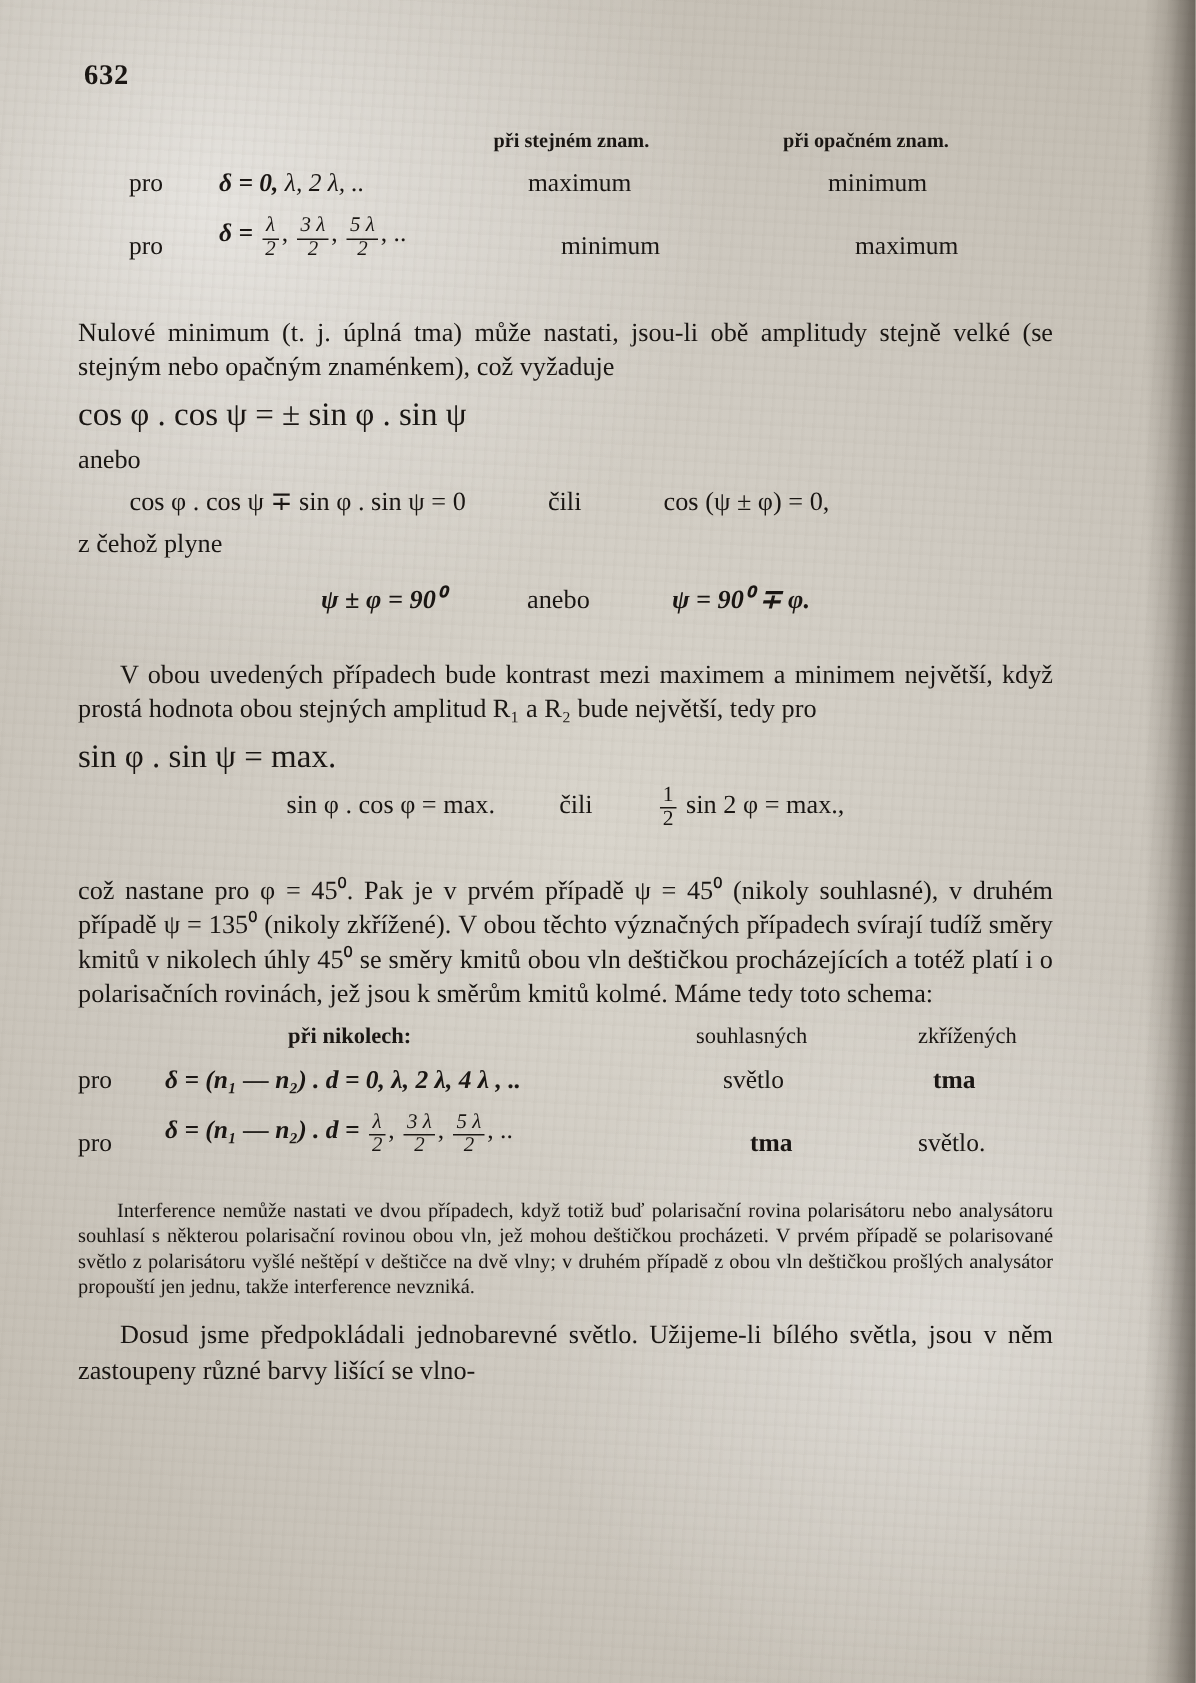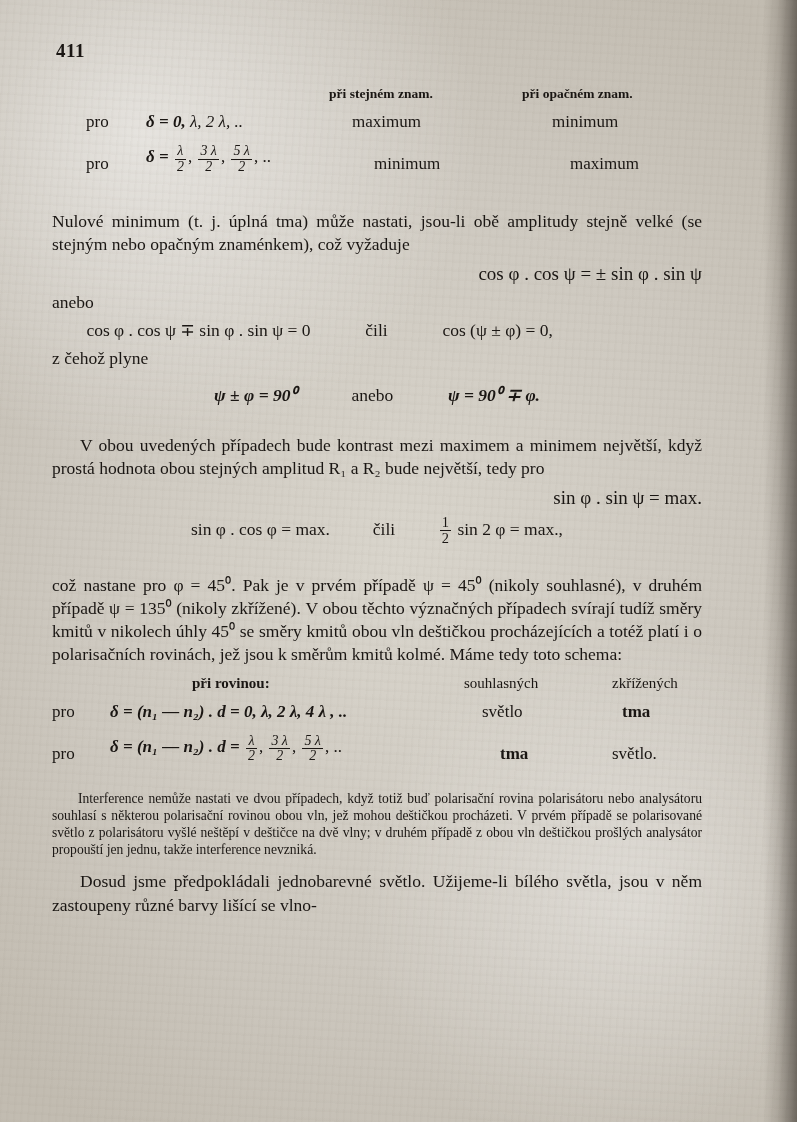--- a/index.html
+++ b/index.html
@@ -112,22 +112,22 @@
     font-size: 17.5px;
     line-height: 1.33;
     margin: 16px 0 2px 0;
     text-align: justify;
     text-justify: inter-word;
   }
   p.para.indent { text-indent: 28px; }
   p.tight { margin: 0; }
 
   .center-eq {
-    text-align: right;
-    font-size: 19px;
+    text-align: left;
+    font-size: 22px;
     margin: 6px 0 6px 0;
   }
 
   .eqline {
     font-size: 17.5px;
     margin: 6px 0;
   }
 
   .spacer-sm { height: 6px; }
   .spacer-md { height: 12px; }
@@ -160,21 +160,21 @@
 
   .final { font-size: 17.5px; line-height: 1.35; margin: 0; text-align: justify; }
   .final.indent { text-indent: 28px; }
 </style>
 </head>
 <body>
 
 <div id="page">
   <div class="content">
 
-    <div class="page-number">411</div>
+    <div class="page-number">632</div>
 
     <div class="body-col">
 
       <div class="cond-head">
         <span class="c1">při stejném znam.</span>
         <span class="c2">při opačném znam.</span>
       </div>
 
       <div class="cond-row">
         <span class="lbl">pro</span>
@@ -244,21 +244,21 @@
         <span>sin 2 φ = max.,</span>
       </div>
 
       <div class="spacer-sm"></div>
 
       <p class="para">což nastane pro φ = 45⁰. Pak je v prvém případě ψ = 45⁰ (nikoly souhlasné), v druhém případě ψ = 135⁰ (nikoly zkřížené). V obou těchto význačných případech svírají tudíž směry kmitů v nikolech úhly 45⁰ se směry kmitů obou vln deštičkou procházejících a totéž platí i o polarisačních rovinách, jež jsou k směrům kmitů kolmé. Máme tedy toto schema:</p>
 
       <div class="spacer-sm"></div>
 
       <div class="sch-head">
-        <span class="h1">při rovinou:</span>
+        <span class="h1">při nikolech:</span>
         <span class="h2">souhlasných</span>
         <span class="h3">zkřížených</span>
       </div>
 
       <div class="sch-row">
         <span class="lbl">pro</span>
         <span class="expr ital bold">δ = (n₁ — n₂) . d = 0,  λ,  2 λ,  4 λ , ..</span>
         <span class="r1">světlo</span>
         <span class="r2">tma</span>
       </div>

